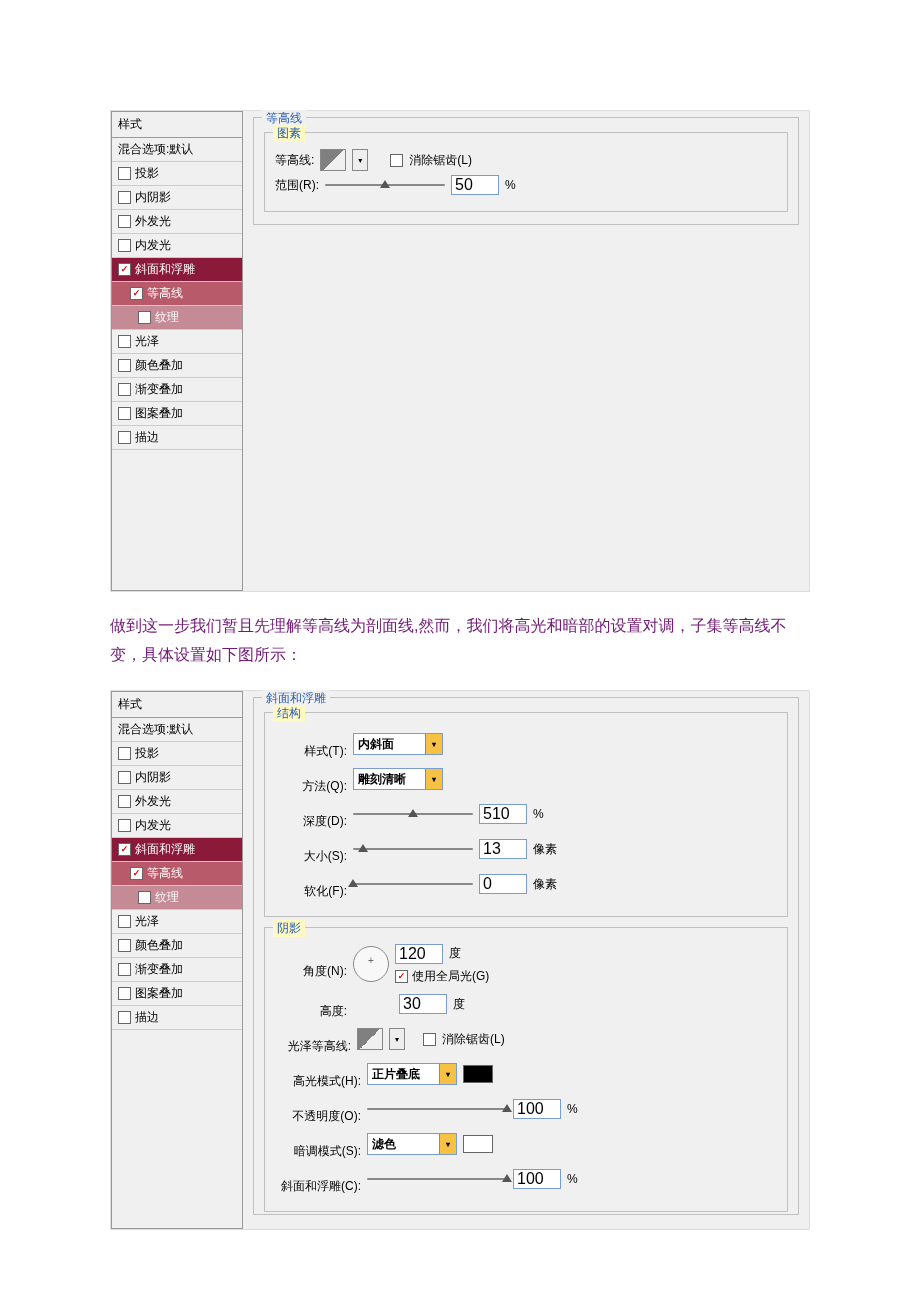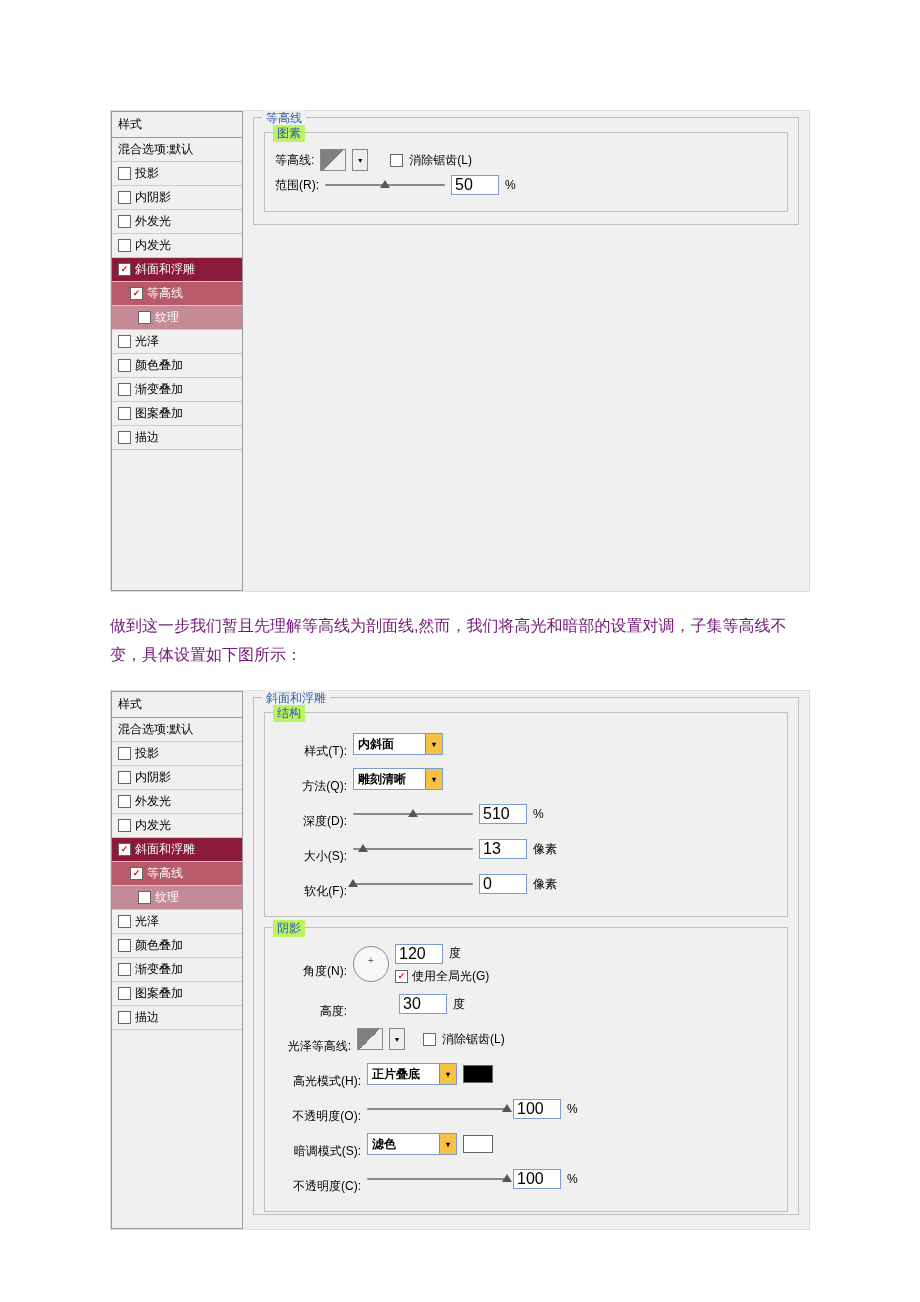--- a/index.html
+++ b/index.html
@@ -104,21 +104,21 @@
   .inner-fieldset {
     border: 1px solid #c0c0c0;
     padding: 12px 10px 12px 10px;
     position: relative;
     margin-top: 4px;
   }
   .inner-fieldset .legend {
     position: absolute;
     top: -8px;
     left: 8px;
-    background: #bef264;
+    background: #fef9c3;
     padding: 0 4px;
     color: #2a5db0;
   }
   .row {
     display: flex;
     align-items: center;
     gap: 6px;
     margin: 4px 0;
   }
   .row .lbl {
@@ -514,21 +514,21 @@
           </div>
           <div class="row">
             <span class="lbl" style="width:86px">暗调模式(S):</span>
             <span class="select">
               <span>滤色</span>
               <span class="sel-btn">▾</span>
             </span>
             <span class="color-swatch white"></span>
           </div>
           <div class="row">
-            <span class="lbl" style="width:86px">不透明度(C):</span>
+            <span class="lbl" style="width:86px">斜面和浮雕(C):</span>
             <span class="slider" style="width:140px">
                 <span class="track"></span>
                 <span class="thumb" style="left:100%"></span>
               </span>
             <input class="txt" value="100" style="">
             <span class="unit">%</span>
           </div>
         </div>
       </div>
     </div>

